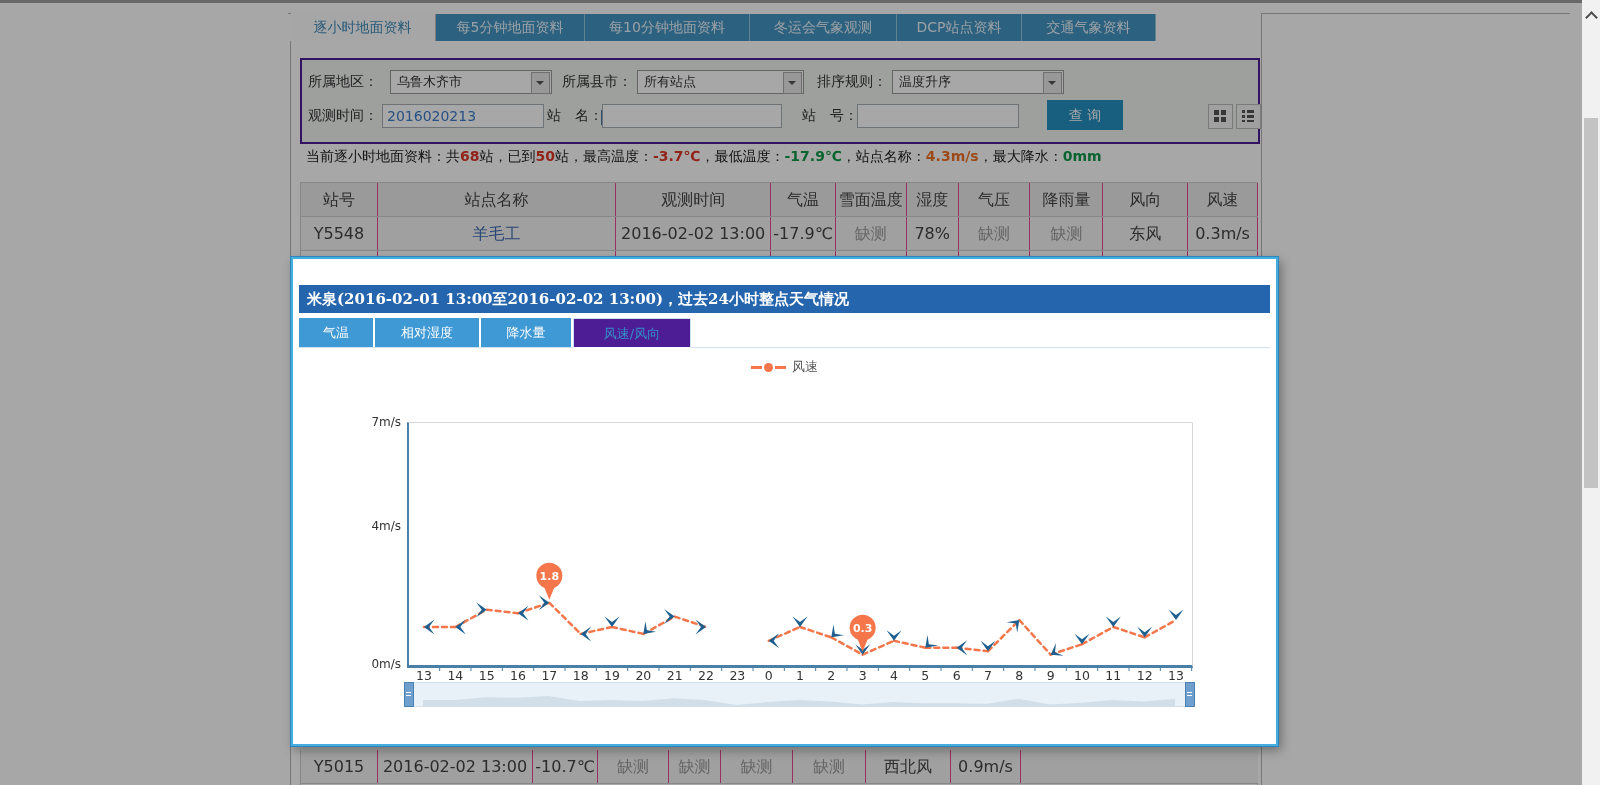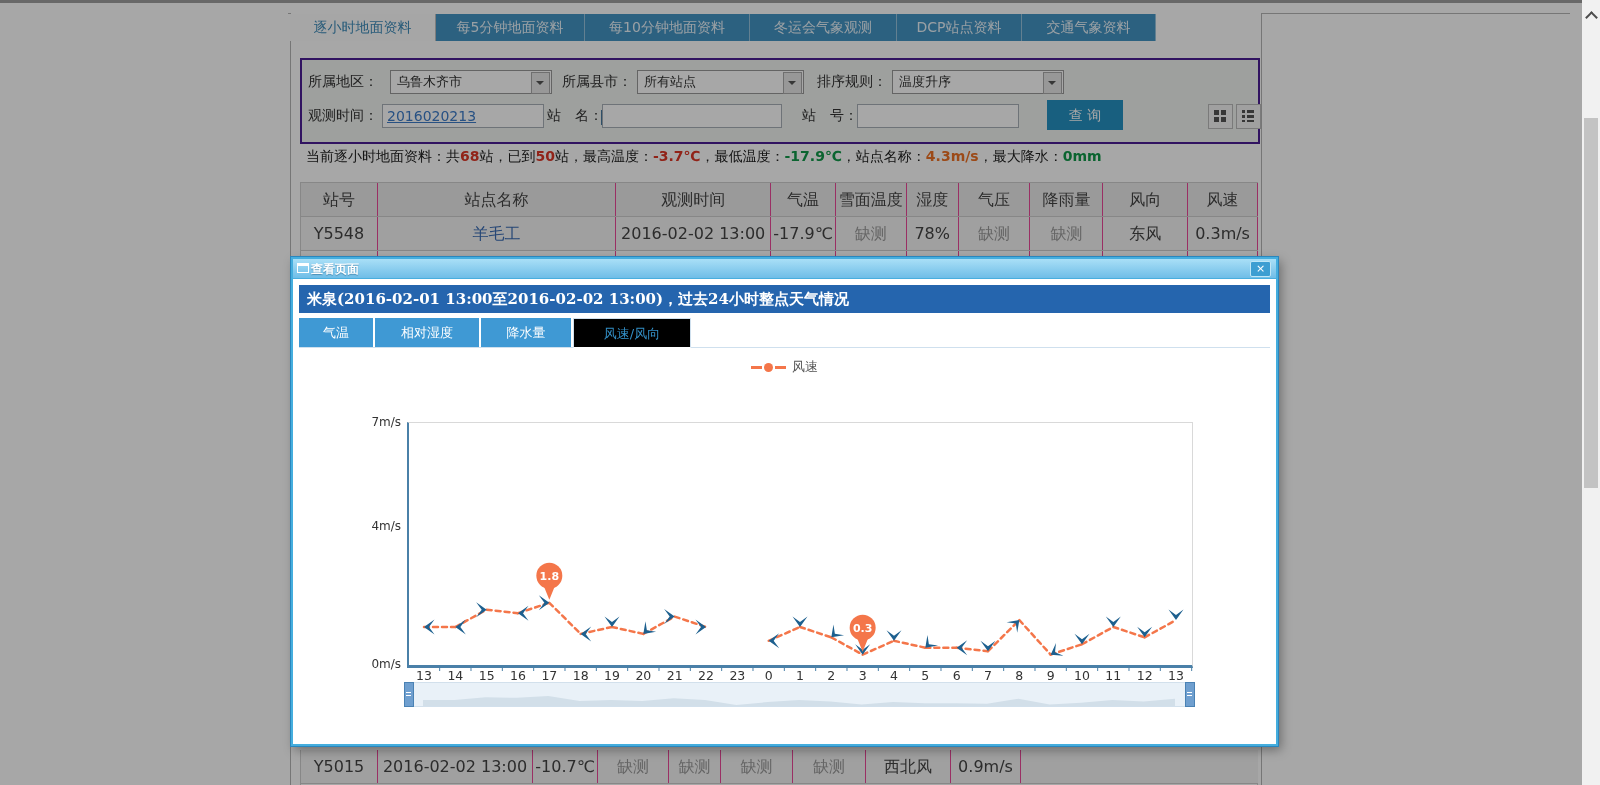--- a/index.html
+++ b/index.html
@@ -14,21 +14,21 @@
   .bgtab { height:27px; line-height:27px; text-align:center; font-size:14px; background:#4494c4; color:#eaf4fa; border-right:1px solid rgba(255,255,255,.45); cursor:pointer; }
   .bgtab.active { background:#fdfdfd; color:#3e8cba; border-right:1px solid #c0c0c0; }
 
   #filter-box { position:absolute; left:300px; top:58px; width:956px; height:82px; background:#f1f4f1; border:2px solid #4c1d95; }
   .flabel { position:absolute; font-size:14px; color:#333; height:22px; line-height:22px; }
   .fselect { position:absolute; height:22px; background:#fff; border:1px solid #999; font-size:13px; color:#333; cursor:pointer; }
   .fselect .val { position:absolute; left:6px; top:0; line-height:22px; }
   .fselect .arrowbox { position:absolute; right:1px; top:1px; width:17px; height:20px; background:#e9e9e9; border:1px solid #aaa; }
   .fselect .arrowbox i { position:absolute; left:4px; top:8px; width:0; height:0; border:4px solid transparent; border-top-color:#555; }
   .finput { position:absolute; height:22px; background:#fff; border:1px solid #a8b0b8; font-size:13px; padding:0 4px; color:#333; }
-  #date-input { color:#3d7cc9; font-size:14px;text-decoration:underline; }
+  #date-input { color:#3d7cc9; font-size:14px; }
   #calendar-icon { position:absolute; left:218px; top:5px; width:14px; height:13px; border:1px solid #48799f; background:#fff; cursor:pointer; }
   #calendar-icon::before { content:""; position:absolute; left:0; top:0; width:14px; height:3px; background:#48799f; }
   #calendar-icon::after { content:""; position:absolute; left:2px; top:6px; width:3px; height:2px; background:#8aa8c0; box-shadow:5px 0 0 #8aa8c0, 0 4px 0 #8aa8c0, 5px 4px 0 #8aa8c0; }
   #query-btn { position:absolute; left:745px; top:40px; width:76px; height:30px; background:#2591c2; color:#fff; font-size:14px; text-align:center; line-height:30px; cursor:pointer; }
   .viewbtn { position:absolute; top:44px; width:23px; height:23px; background:#f4f4f4; border:1px solid #bbb; cursor:pointer; }
   .viewbtn svg { position:absolute; left:5px; top:5px; }
 
   #summary { position:absolute; left:306px; top:148px; height:20px; font-size:14px; color:#222; white-space:nowrap; }
   #summary .red { color:#dd3626; font-weight:bold; }
   #summary .green { color:#12994a; font-weight:bold; }
@@ -58,21 +58,21 @@
   
   #modal { position:absolute; left:291px; top:257px; width:983px; height:485px; z-index:20; background:#fff; border:2px solid #45aede; box-shadow:0 0 0 1px #2a86bd, 3px 4px 10px rgba(0,0,0,.35); }
   #m-titlebar { position:absolute; left:0; top:0; right:0; height:19px; background:linear-gradient(180deg, rgba(150,216,245,.82), rgba(80,175,226,.82)); border-bottom:1px solid #49aede; }
   #m-title { position:absolute; left:18px; top:2px; font-size:12px; font-weight:bold; color:#fff; text-shadow:0 1px 1px rgba(0,60,100,.4); }
   .win-icon { position:absolute; left:4px; top:4px; width:10px; height:8px; border:1px solid #fff; }
   .win-icon::before { content:""; position:absolute; left:0; top:0; width:10px; height:2px; background:#fff; }
   #m-close { position:absolute; right:5px; top:2px; width:19px; height:14px; background:#3d9ed2; border:1px solid #bfe6f6; border-radius:2px; color:#fff; font-size:11px; line-height:13px; text-align:center; cursor:pointer; }
   #m-header { position:absolute; left:6px; right:6px; top:26px; height:28px; background:#2565ae; color:#fff; font-family:"DejaVu Serif","Liberation Serif",serif; font-weight:bold; font-size:15px; line-height:28px; padding-left:8px; white-space:nowrap; overflow:hidden; }
   #m-tabbar { position:absolute; left:6px; right:6px; top:59px; height:29px; border-bottom:1px solid #cfe0ee; }
   .mtab { float:left; height:29px; line-height:29px; text-align:center; font-size:13px; background:#3f99d4; color:#fff; margin-right:2px; cursor:pointer; }
-  .mtab.active { background:#000000; color:#3390c8; border:1px solid #cfe0ee; border-bottom:1px solid #fff; height:28px; margin-bottom:-1px; }
+  .mtab.active { background:#4c1d95; color:#3390c8; border:1px solid #cfe0ee; border-bottom:1px solid #fff; height:28px; margin-bottom:-1px; }
 
   #legend { position:absolute; left:0; right:0; top:100px; height:16px; display:flex; justify-content:center; align-items:center; cursor:pointer; }
   .lg-dash { width:11px; height:3px; background:#f4764a; }
   .lg-dot { width:9px; height:9px; border-radius:50%; background:#f4764a; margin:0 2px; }
   #legend .lg-text { font-size:13px; color:#555; margin-left:6px; }
 
   #plot { position:absolute; left:114px; top:163px; width:783px; height:242px; border-top:1px solid #d9d9d9; border-right:1px solid #d9d9d9; border-left:2px solid #4a80a8; border-bottom:3px solid #4a80a8; }
   #chart-svg { display:block; overflow:visible; }
   .ylab { position:absolute; left:40px; width:68px; text-align:right; font-size:12px; color:#333; height:18px; line-height:18px; }
 
@@ -210,25 +210,20 @@
 <div id="mask"></div>
 <div id="top-darkline"></div>
 <div id="scrollbar">
   <div id="sb-up">
       <i></i>
     </div>
   <div id="sb-thumb"></div>
 </div>
 
 <div id="modal">
-  <div id="m-titlebar">
-    <span class="win-icon"></span>
-    <span id="m-title">查看页面</span>
-    <div id="m-close">×</div>
-  </div>
   <div id="m-header">米泉(2016-02-01 13:00至2016-02-02 13:00)，过去24小时整点天气情况</div>
   <div id="m-tabbar">
       <div class="mtab" style="width: 74px;">气温</div>
       <div class="mtab" style="width: 104px;">相对湿度</div>
       <div class="mtab" style="width: 90px;">降水量</div>
       <div class="mtab active" style="width: 116px;">风速/风向</div>
     </div>
 
   <div id="legend">
     <span class="lg-dash"></span>

